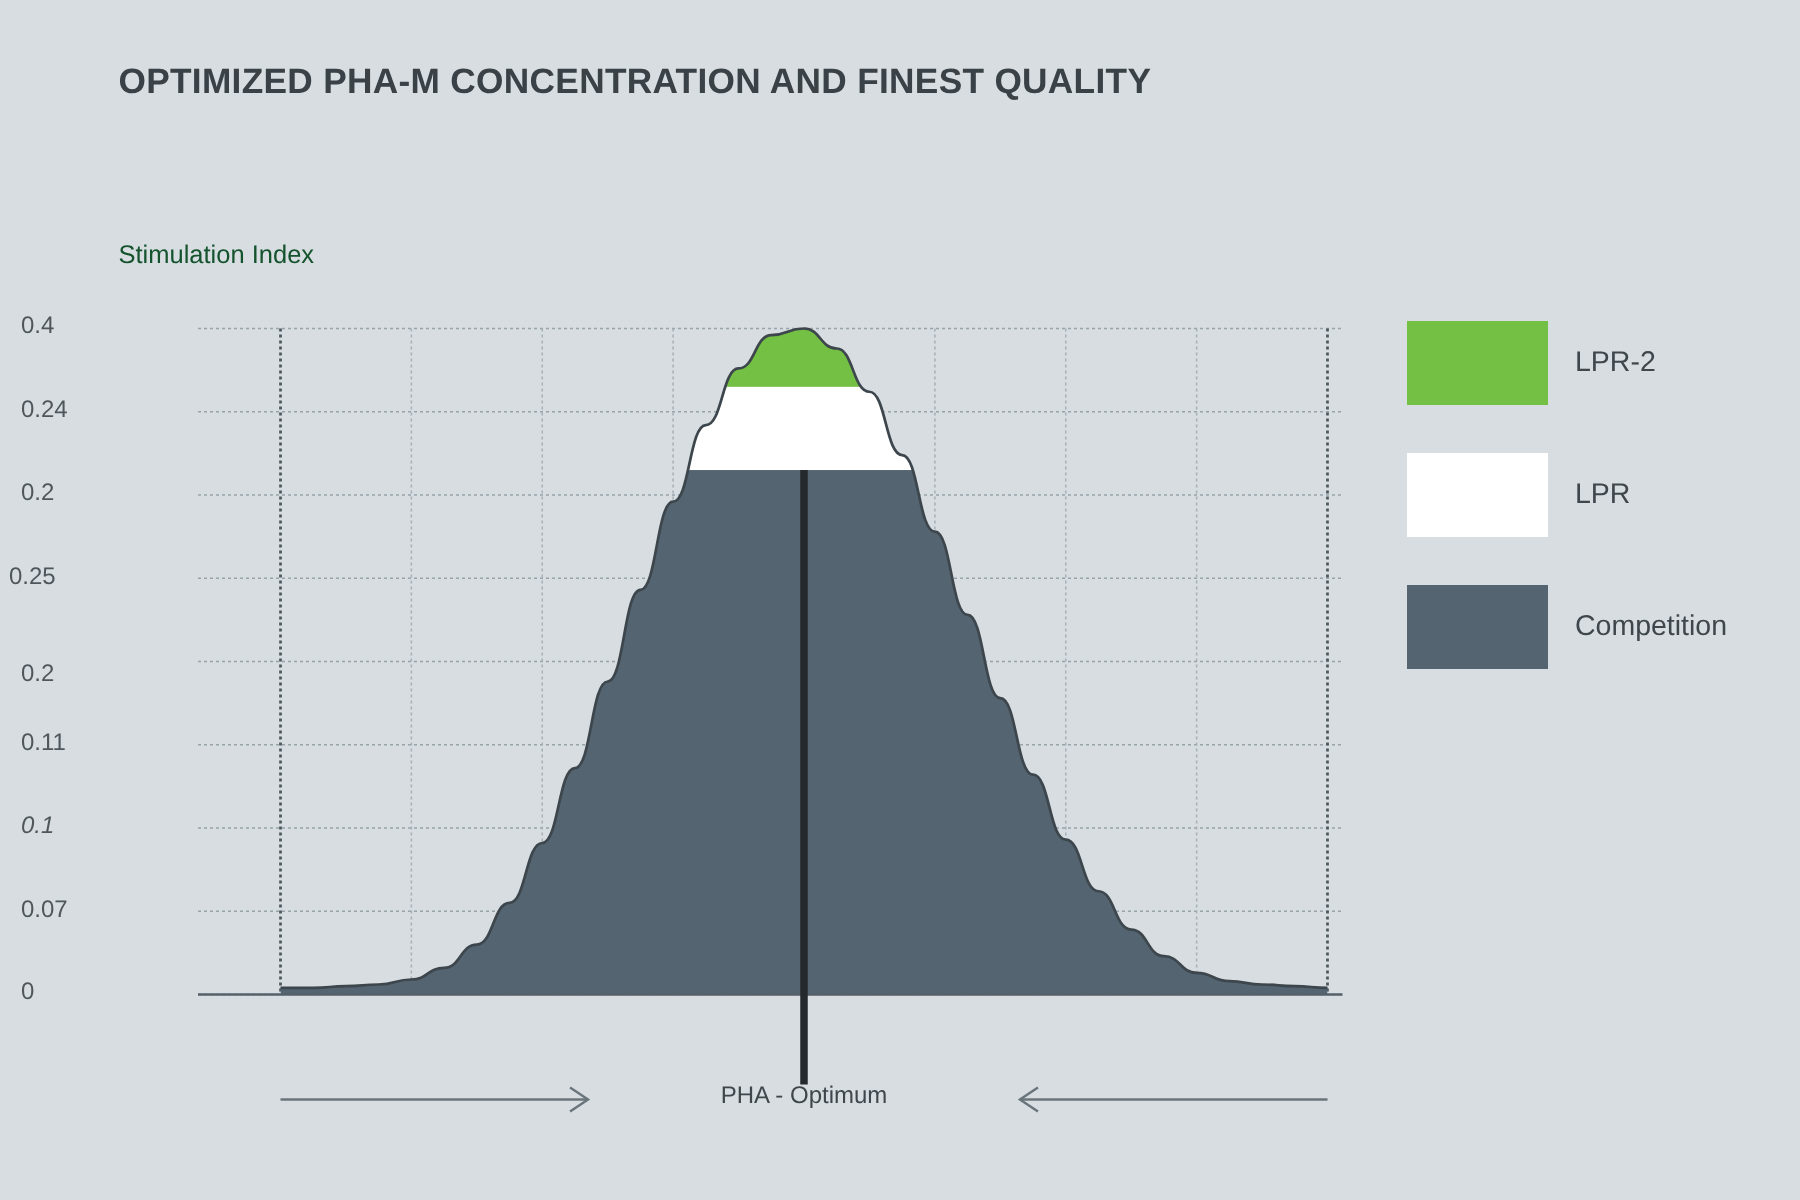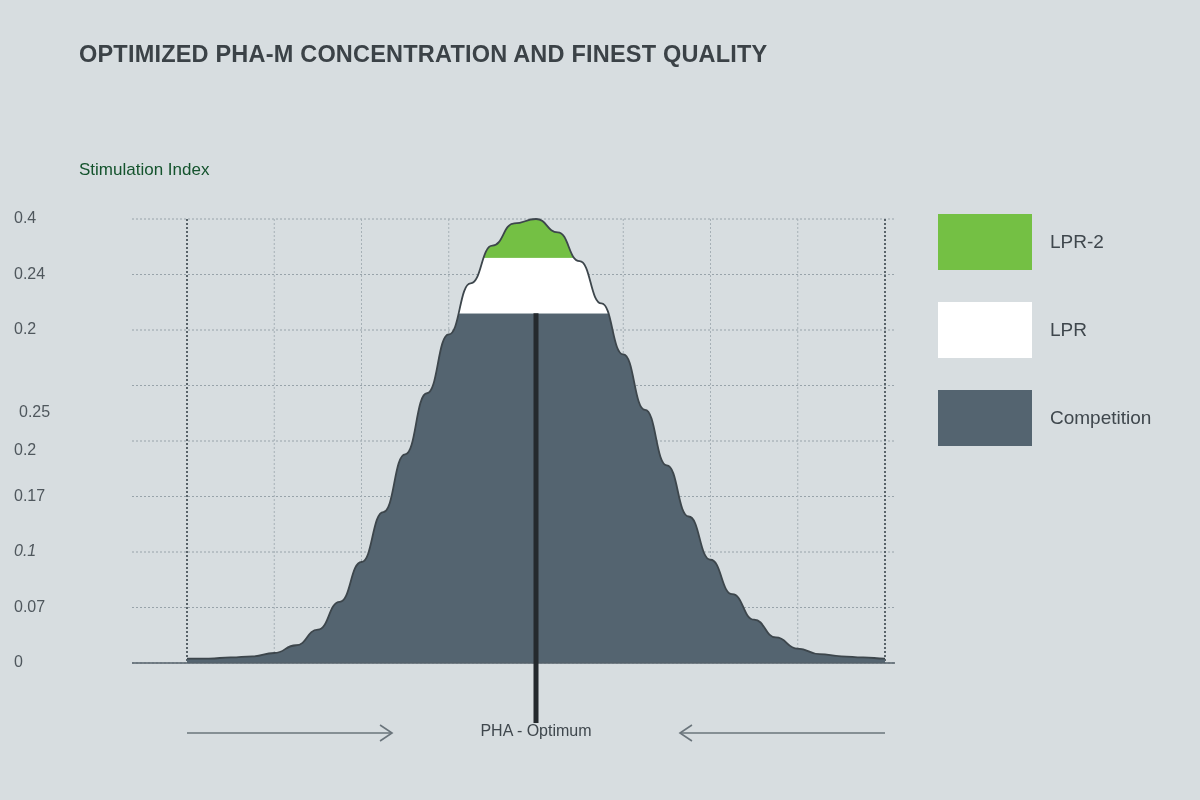--- a/index.html
+++ b/index.html
@@ -94,23 +94,23 @@
 <div id="chart-root">
 
   <div class="chart-title">OPTIMIZED PHA-M CONCENTRATION AND FINEST QUALITY</div>
 
   <div class="axis-y-title">Stimulation Index</div>
 
   <div id="ytick-container">
       <div class="ytick-label" style="left: 14px; top: 209px;">0.4</div>
       <div class="ytick-label" style="left: 14px; top: 264.5px;">0.24</div>
       <div class="ytick-label" style="left: 14px; top: 320px;">0.2</div>
-      <div class="ytick-label" style="left: 19px; top: 375.5px; margin-top: 27px;">0.25</div>
+      <div class="ytick-label" style="left: 6px; top: 375.5px;">0.25</div>
       <div class="ytick-label" style="left: 14px; top: 441px;">0.2</div>
-      <div class="ytick-label" style="left: 14px; top: 486.5px;">0.17</div>
+      <div class="ytick-label" style="left: 14px; top: 486.5px;">0.11</div>
       <div class="ytick-label" style="left: 14px; top: 542px; font-style: italic;">0.1</div>
       <div class="ytick-label" style="left: 14px; top: 597.5px;">0.07</div>
       <div class="ytick-label" style="left: 14px; top: 653px;">0</div>
     </div>
 
   <svg class="plot-svg" id="plot-svg" viewBox="0 0 1200 800">
     <defs>
       <clipPath id="curve-clip">
         <path id="curve-clip-path" d="M187,658.56 C197.90625,658.56 197.90625,658.56 208.8125,658.56 C219.71875,658.56 219.71875,657.45 230.625,657.45 C241.53125,657.45 241.53125,656.34 252.4375,656.34 C263.34375,656.34 263.34375,653.01 274.25,653.01 C285.15625,653.01 285.15625,645.24 296.0625,645.24 C306.96875,645.24 306.96875,629.7 317.875,629.7 C328.78125,629.7 328.78125,601.95 339.6875,601.95 C350.59375,601.95 350.59375,561.99 361.5,561.99 C372.40625,561.99 372.40625,512.04 383.3125,512.04 C394.21875,512.04 394.21875,454.32000000000005 405.125,454.32000000000005 C416.03125,454.32000000000005 416.03125,393.27000000000004 426.9375,393.27000000000004 C437.84375,393.27000000000004 437.84375,334.44000000000005 448.75,334.44000000000005 C459.65625,334.44000000000005 459.65625,283.38 470.5625,283.38 C481.46875,283.38 481.46875,245.64000000000004 492.375,245.64000000000004 C503.28125,245.64000000000004 503.28125,223.44 514.1875,223.44 C525.09375,223.44 525.09375,219 536,219 C546.90625,219 546.90625,232.32 557.8125,232.32 C568.71875,232.32 568.71875,261.18000000000006 579.625,261.18000000000006 C590.53125,261.18000000000006 590.53125,303.36 601.4375,303.36 C612.34375,303.36 612.34375,354.41999999999996 623.25,354.41999999999996 C634.15625,354.41999999999996 634.15625,409.92 645.0625,409.92 C655.96875,409.92 655.96875,465.42 666.875,465.42 C677.78125,465.42 677.78125,516.48 688.6875,516.48 C699.59375,516.48 699.59375,559.77 710.5,559.77 C721.40625,559.77 721.40625,594.1800000000001 732.3125,594.1800000000001 C743.21875,594.1800000000001 743.21875,619.71 754.125,619.71 C765.03125,619.71 765.03125,637.47 775.9375,637.47 C786.84375,637.47 786.84375,648.57 797.75,648.57 C808.65625,648.57 808.65625,654.12 819.5625,654.12 C830.46875,654.12 830.46875,656.34 841.375,656.34 C852.28125,656.34 852.28125,657.45 863.1875,657.45 C874.09375,657.45 874.09375,658.56 885,658.56 L885,663 L187,663 Z"></path>
       </clipPath>

